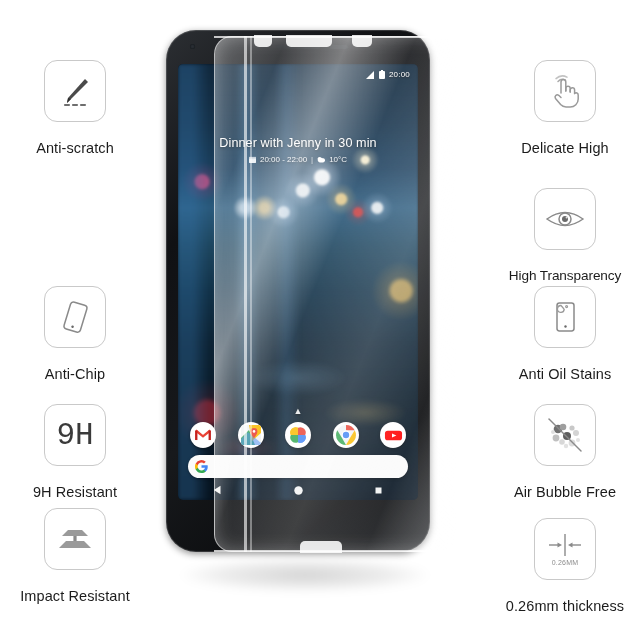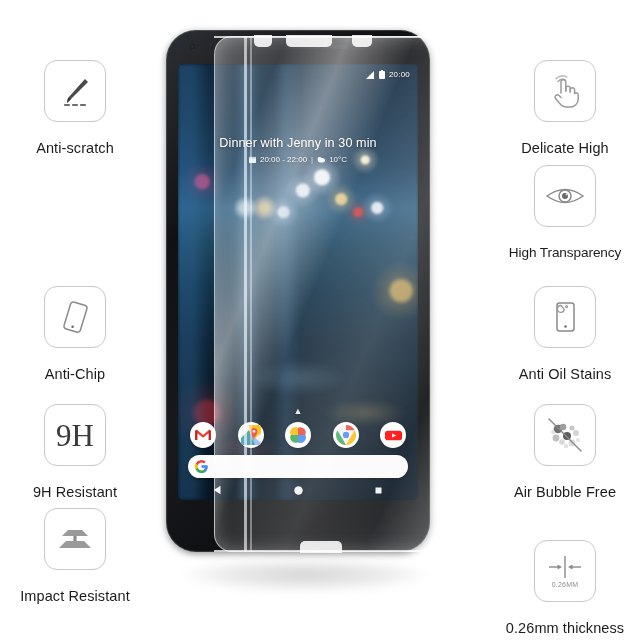--- a/index.html
+++ b/index.html
@@ -21,21 +21,21 @@
     box-sizing:border-box;
   }
   .icon-box svg{display:block;}
   .feat-label{
     margin-top:18px;font-size:14.5px;color:#1c1c1c;letter-spacing:.1px;
     white-space:nowrap;text-align:center;font-weight:400;
   }
   .feat-label.tight{font-size:13.6px;letter-spacing:-.1px;}
 
   
-  .nine-h{font-size:31px;color:#3a3a3a;font-family:Liberation Serif, serif;letter-spacing:0px;line-height:1;}
+  .nine-h{font-size:31px;color:#3a3a3a;font-family:Liberation Mono, monospace;letter-spacing:0px;line-height:1;}
   .mm-cap{font-size:7px;color:#8c8c8c;letter-spacing:.2px;margin-top:1px;font-family:"Liberation Sans",sans-serif;}
   .thick-inner{display:flex;flex-direction:column;align-items:center;justify-content:center;}
 
   
   #phone-wrap{position:absolute;left:152px;top:18px;width:300px;height:600px;}
   #phone-shadow{
     position:absolute;left:28px;top:540px;width:250px;height:34px;border-radius:50%;
     background:radial-gradient(ellipse at center, rgba(0,0,0,.17) 0%, rgba(0,0,0,.07) 48%, rgba(0,0,0,0) 72%);
     filter:blur(4px);
   }
@@ -193,21 +193,21 @@
             <path d="M25.2 21 L25.2 19 a2.2 2.2 0 0 1 4.4 0 L29.6 22.5"></path>
             <path d="M29.6 22.5 a2.1 2.1 0 0 1 3.6 1.5 L33.2 28 a8 8 0 0 1 -8 8 L21 36 a7.5 7.5 0 0 1 -5.4 -2.4 L10.5 27.5 a2.3 2.3 0 0 1 3.2 -3.2 L16 26.5"></path>
             <path d="M13 10.5 Q16.4 7 20.2 9.2" opacity=".85"></path>
             <path d="M11 7.6 Q16 3 22 6.2" opacity=".6"></path>
           </g>
         </svg>
       </div>
       <div class="feat-label">Delicate High</div>
     </div>
 
-    <div class="feature" style="top:165px">
+    <div class="feature" style="top:188px">
       <div class="icon-box">
         <svg width="44" height="30" viewBox="0 0 44 30">
           <path d="M4 15 Q22 2 40 15 Q22 28 4 15 Z" fill="none" stroke="#8a8a8a" stroke-width="1.5"></path>
           <circle cx="22" cy="15" r="6" fill="none" stroke="#8a8a8a" stroke-width="1.5"></circle>
           <circle cx="22" cy="15" r="3" fill="#6a6a6a"></circle>
           <circle cx="23.6" cy="13.4" r="1" fill="#fff" opacity=".8"></circle>
         </svg>
       </div>
       <div class="feat-label tight">High Transparency</div>
     </div>
@@ -239,21 +239,21 @@
             <circle cx="24" cy="34" r="2.2" fill="#e2e2e2"></circle>
             <circle cx="36" cy="28" r="2" fill="#e2e2e2"></circle>
             <circle cx="11" cy="20" r="2" fill="#dedede"></circle>
           </g>
           <line x1="7" y1="7" x2="39" y2="39" stroke="#8a8a8a" stroke-width="1.5" stroke-linecap="round"></line>
         </svg>
       </div>
       <div class="feat-label">Air Bubble Free</div>
     </div>
 
-    <div class="feature" style="top:540px">
+    <div class="feature" style="top:518px">
       <div class="icon-box">
         <div class="thick-inner">
           <svg width="46" height="26" viewBox="0 0 46 26">
             <line x1="23" y1="2" x2="23" y2="24" stroke="#8a8a8a" stroke-width="1.4"></line>
             <line x1="7" y1="13" x2="18" y2="13" stroke="#8a8a8a" stroke-width="1.4"></line>
             <polygon points="20,13 15.5,10.6 15.5,15.4" fill="#8a8a8a"></polygon>
             <line x1="39" y1="13" x2="28" y2="13" stroke="#8a8a8a" stroke-width="1.4"></line>
             <polygon points="26,13 30.5,10.6 30.5,15.4" fill="#8a8a8a"></polygon>
           </svg>
           <span class="mm-cap">0.26MM</span>

